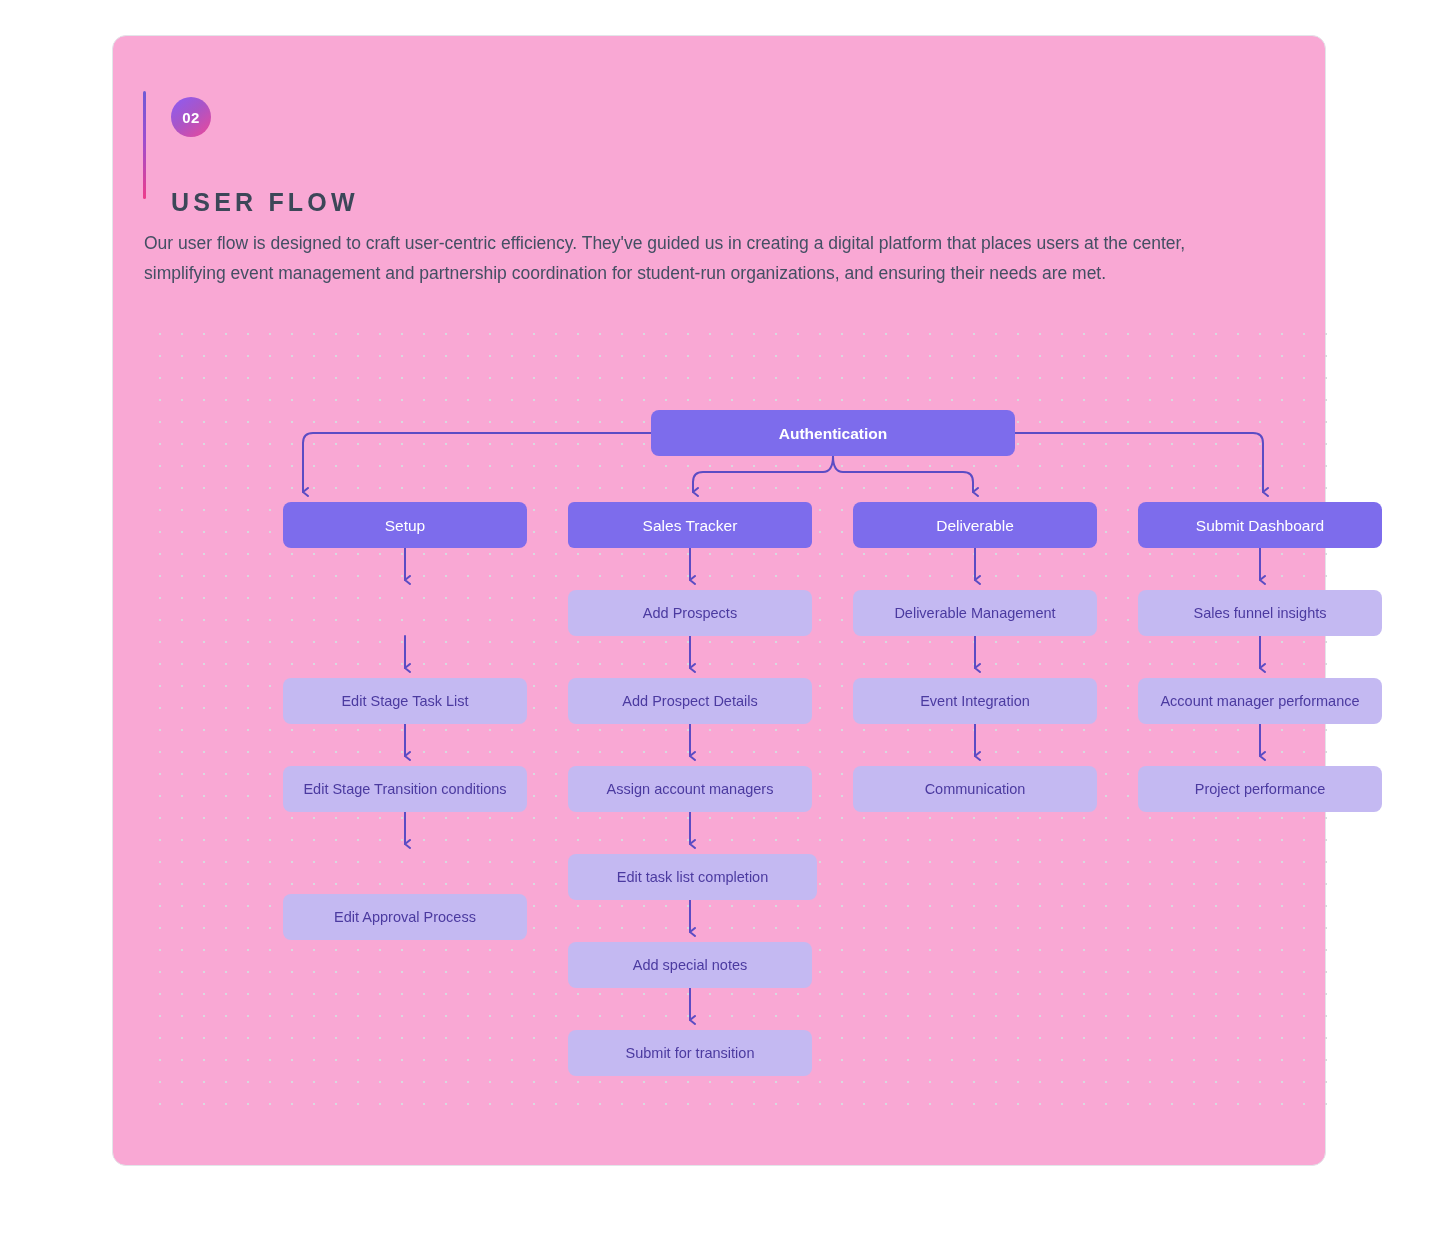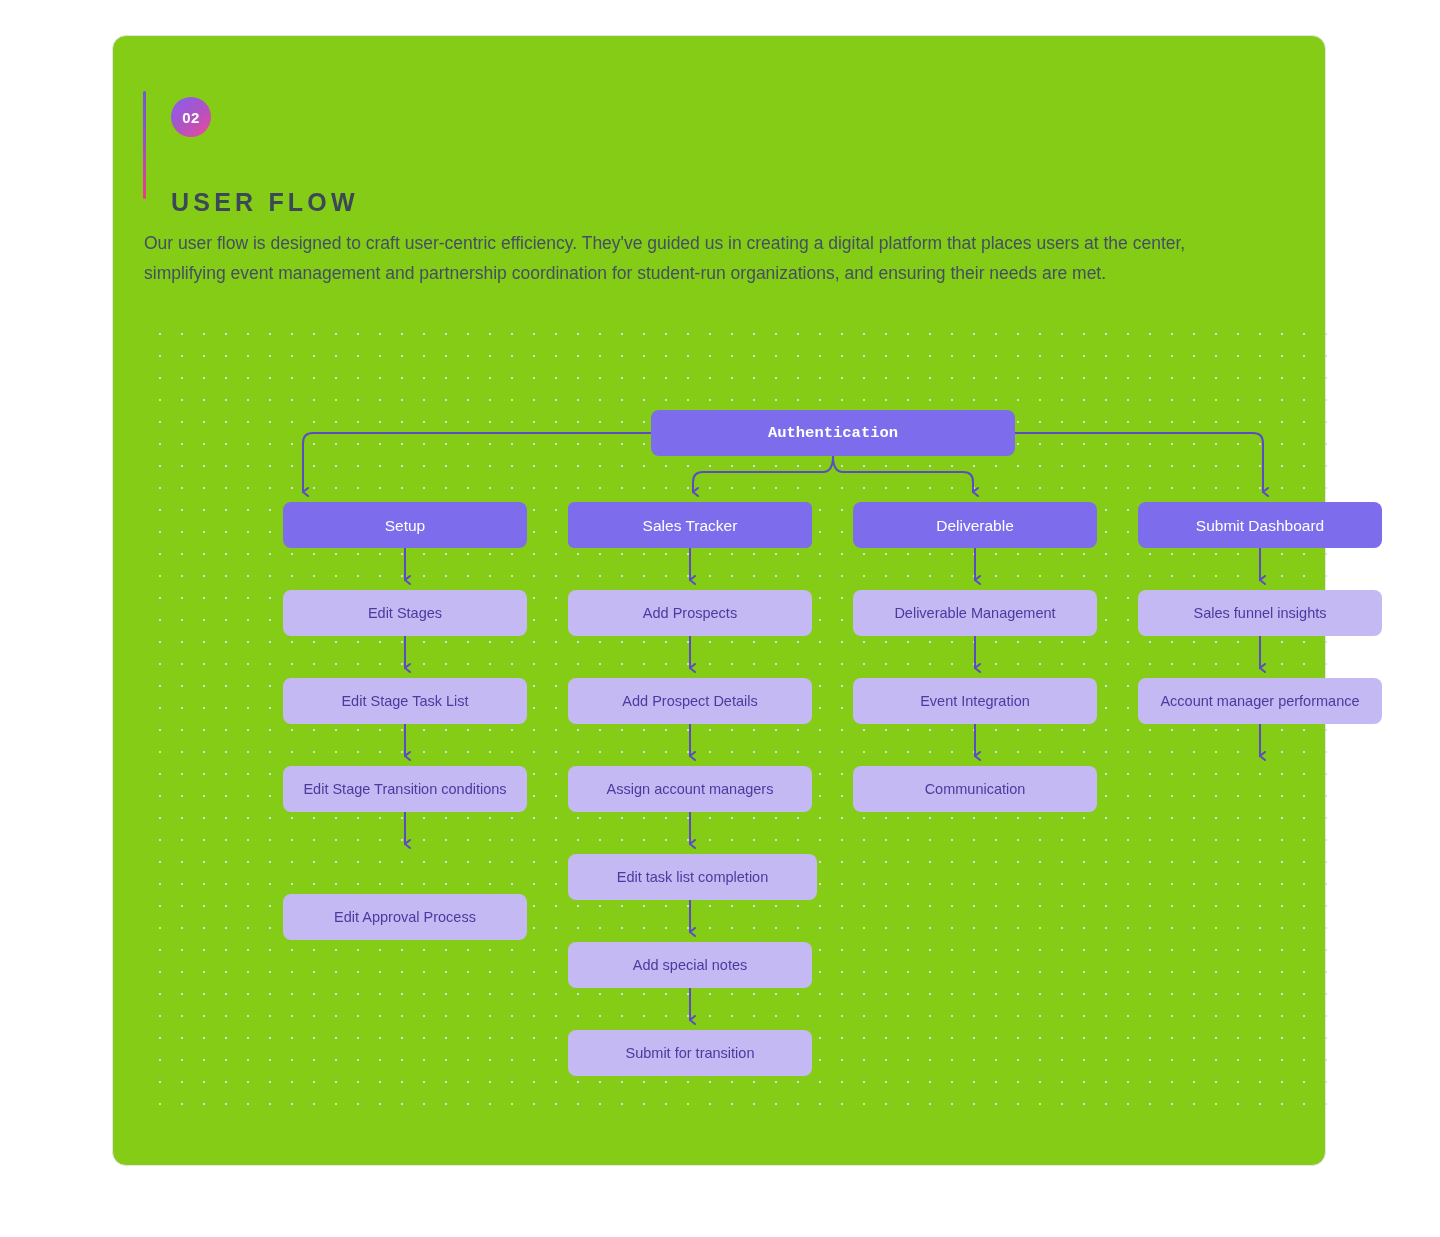--- a/index.html
+++ b/index.html
@@ -24,21 +24,21 @@
 
   
   .card {
     position: absolute;
     left: 112px;
     top: 35px;
     width: 1214px;
     height: 1131px;
     border: 1px solid #e3e5e9;
     border-radius: 14px;
-    background: #84cc16;
+    background: #f9a8d4;
     box-sizing: border-box;
   }
 
   
   .header-accent {
     position: absolute;
     left: 30px;
     top: 55px;
     width: 3px;
     height: 108px;
@@ -101,21 +101,20 @@
     justify-content: center;
     text-align: center;
     line-height: 21px;
     padding: 0 10px;
   }
   .node.root {
     background: #7d6cec;
     color: #ffffff;
     font-size: 15.5px;
     font-weight: bold;
-    font-family: Liberation Mono, monospace;
   }
   .node.primary {
     background: #7d6cec;
     color: #ffffff;
     font-size: 15.5px;
     font-weight: normal;
     text-align: right;
   }
   .node.sub {
     background: #c4b9f2;
@@ -182,37 +181,37 @@
 
           <path d="M1116,234 L1116,266" marker-end="url(#ah)"></path>
           <path d="M1116,322 L1116,354" marker-end="url(#ah)"></path>
           <path d="M1116,410 L1116,442" marker-end="url(#ah)"></path>
         </g>
       </svg>
 
       <div class="node root" style="left:507px; top:96px; width:364px; height:46px;">Authentication</div>
 
       <div class="node primary" style="left:139px; top:188px; width:244px; height:46px;">Setup</div>
-      <div class="node sub" style="left:139px; top:276px; width:244px; height:46px;">Edit Stages</div>
       <div class="node sub" style="left:139px; top:364px; width:244px; height:46px;">Edit Stage Task List</div>
       <div class="node sub" style="left:139px; top:452px; width:244px; height:46px;">Edit Stage Transition conditions</div>
       <div class="node sub" style="left:139px; top:540px; width:244px; height:46px;margin-top:40px;">Edit Approval Process</div>
 
       <div class="node primary" style="left:424px; top:188px; width:244px; height:46px;border-radius:6px;">Sales Tracker</div>
       <div class="node sub" style="left:424px; top:276px; width:244px; height:46px;">Add Prospects</div>
       <div class="node sub" style="left:424px; top:364px; width:244px; height:46px;">Add Prospect Details</div>
       <div class="node sub" style="left:424px; top:452px; width:244px; height:46px;">Assign account managers</div>
       <div class="node sub" style="left:424px; top:540px; width:249px; height:46px;">Edit task list completion</div>
       <div class="node sub" style="left:424px; top:628px; width:244px; height:46px;">Add special notes</div>
       <div class="node sub" style="left:424px; top:716px; width:244px; height:46px;">Submit for transition</div>
 
       <div class="node primary" style="left:709px; top:188px; width:244px; height:46px;">Deliverable</div>
       <div class="node sub" style="left:709px; top:276px; width:244px; height:46px;">Deliverable Management</div>
       <div class="node sub" style="left:709px; top:452px; width:244px; height:46px;">Communication</div>
       <div class="node sub" style="left:709px; top:364px; width:244px; height:46px;">Event Integration</div>
 
       <div class="node primary" style="left:994px; top:188px; width:244px; height:46px;">Submit Dashboard</div>
       <div class="node sub" style="left:994px; top:276px; width:244px; height:46px;">Sales funnel insights</div>
       <div class="node sub" style="left:994px; top:364px; width:244px; height:46px;">Account manager performance</div>
+      <div class="node sub" style="left:994px; top:452px; width:244px; height:46px;">Project performance</div>
 
     </div>
   </div>
 </div>
 
 </body></html>

